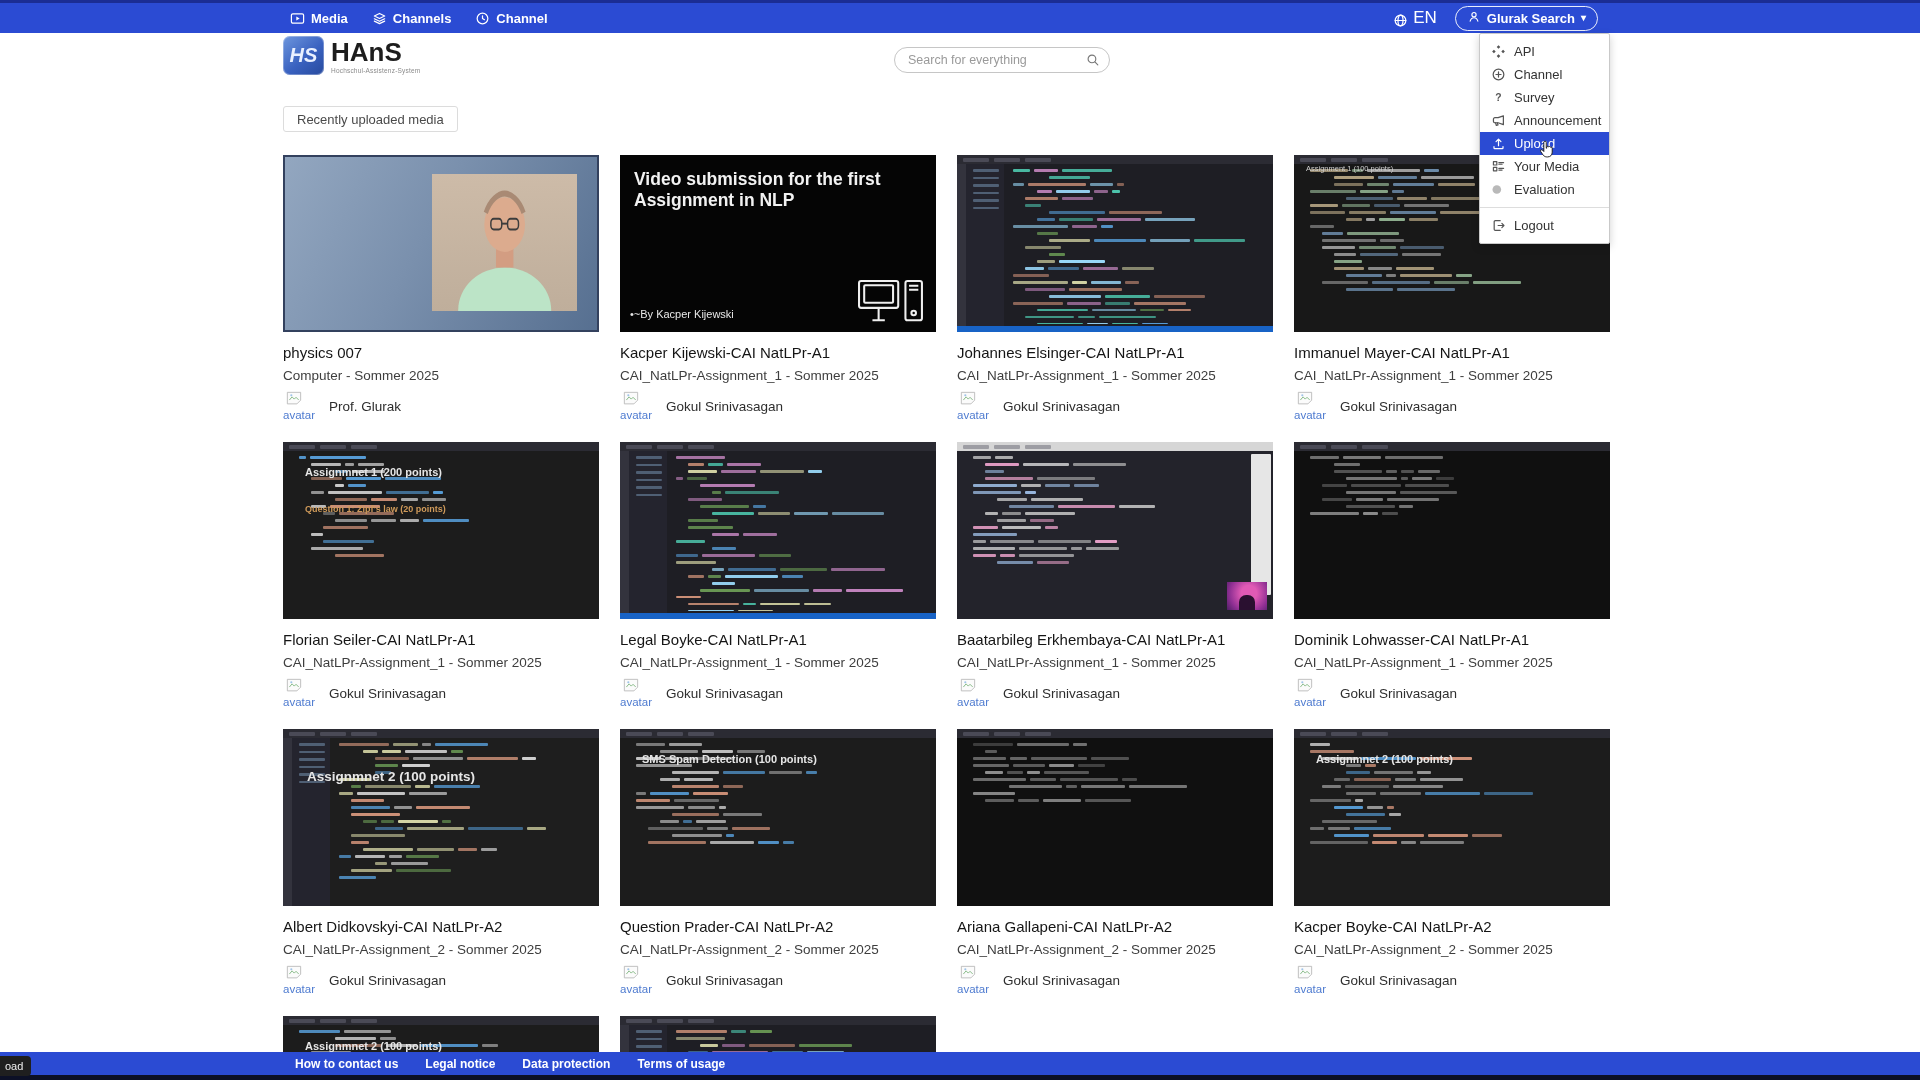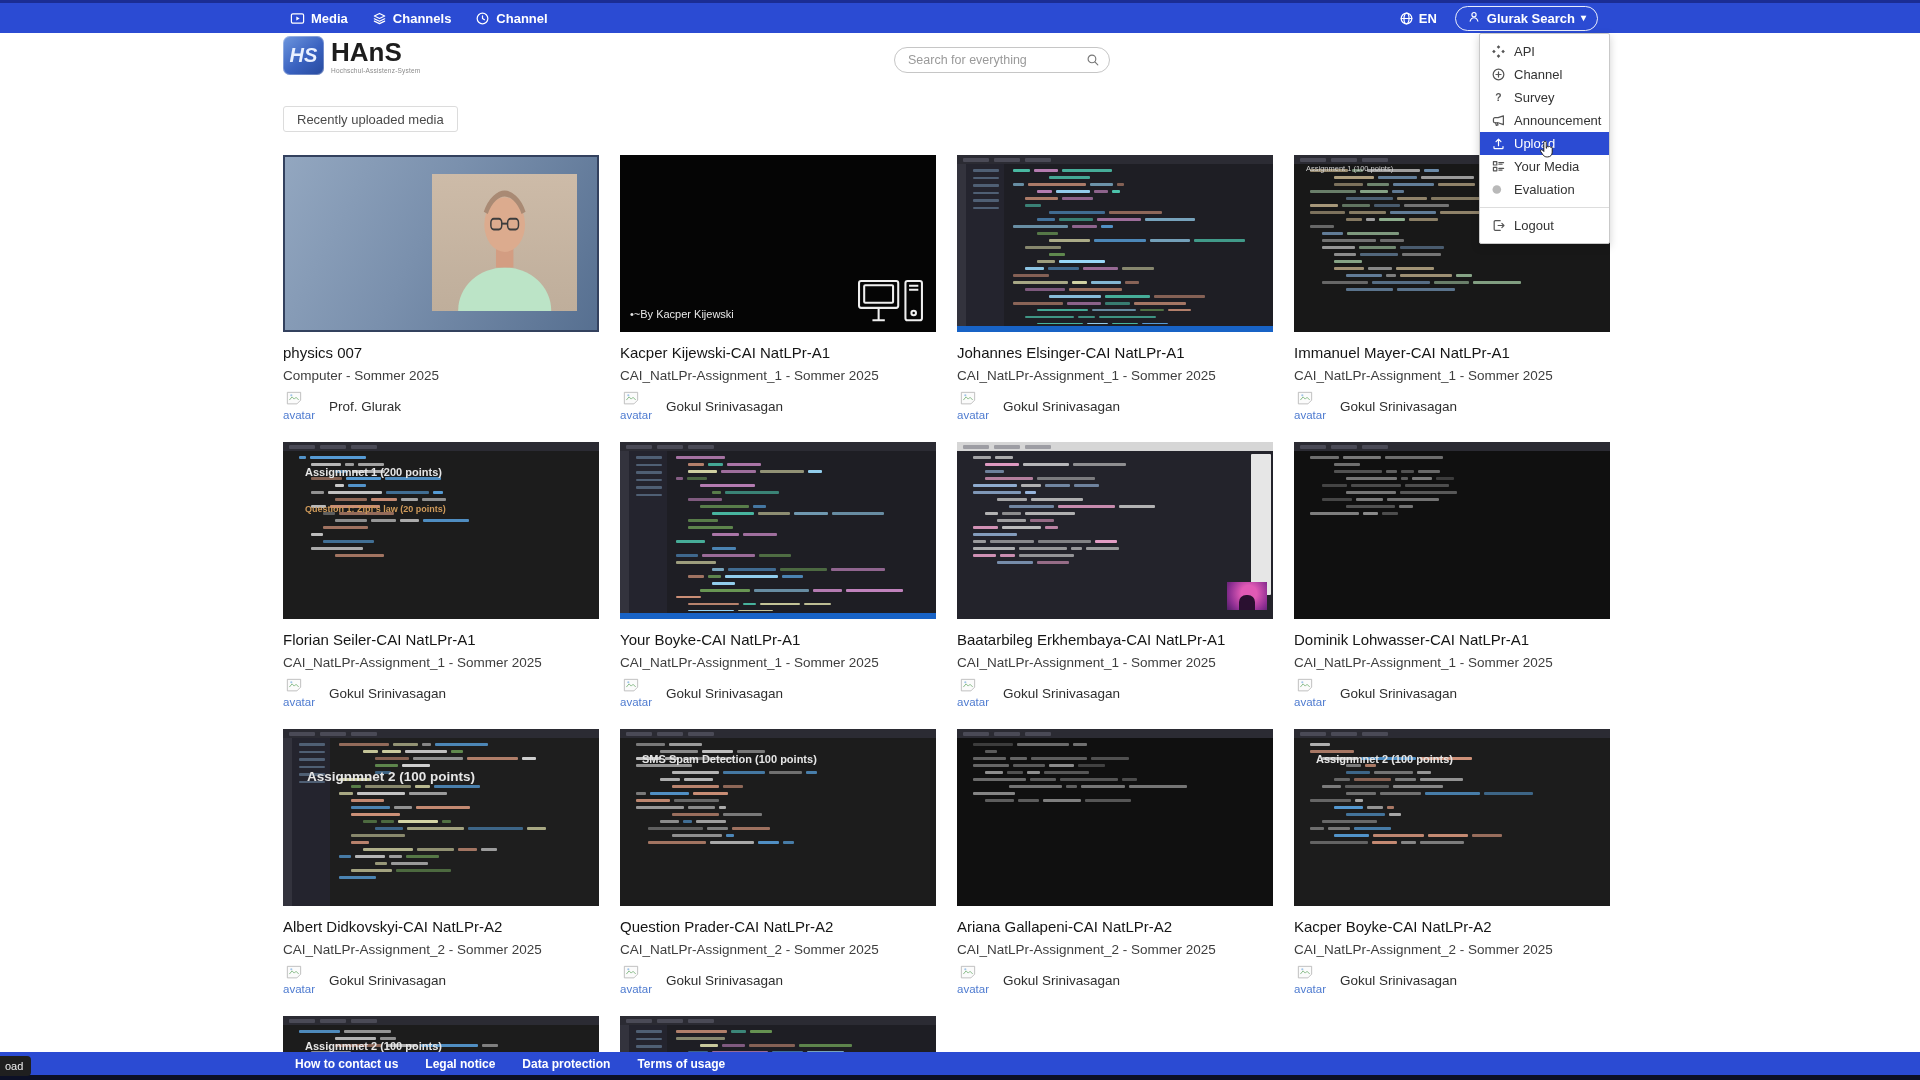--- a/index.html
+++ b/index.html
@@ -7,21 +7,21 @@
               font-family:"Liberation Sans", sans-serif; }
 
   
   .navbar { position:fixed; top:0; left:0; right:0; height:33px; background:#2b4bd3;
             border-top:3px solid #1b2d94; display:flex; align-items:center; color:#fff; z-index:40; }
   .nav-left { display:flex; gap:24px; margin-left:290px; }
   .nav-item { display:flex; align-items:center; gap:6px; font-size:13px; font-weight:600; cursor:pointer; }
   .nav-item .ic, .lang .ic { width:15px; height:15px; display:inline-flex; }
   .nav-item svg, .lang svg { width:15px; height:15px; }
   .nav-right { margin-left:auto; margin-right:322px; display:flex; align-items:center; gap:18px; }
-  .lang { display:flex; align-items:flex-end; gap:5px; font-size:13px; font-weight:700; cursor:pointer; }
+  .lang { display:flex; align-items:flex-end; gap:5px; font-size:17px; font-weight:400; cursor:pointer; }
   .user-btn { display:flex; align-items:center; gap:6px; border:1px solid rgba(255,255,255,.9);
               border-radius:14px; padding:3px 11px; font-size:13px; font-weight:600; color:#fff;
               background:transparent; cursor:pointer; font-family:inherit; }
   .user-btn svg { width:14px; height:14px; }
   .caret { font-size:10px; line-height:1; }
 
   
   .menu { position:fixed; top:33px; left:1479px; width:131px; background:#fff;
           border:1px solid #c9c9c9; border-radius:2px; box-shadow:0 3px 9px rgba(0,0,0,.18);
           padding:6px 0; z-index:60; font-size:13px; color:#333; }
@@ -297,20 +297,21 @@
                 <path d="M3.8 10.2l3-3.6 2.5 2.5 2-2 3 3" stroke="#7cb47c" fill="none"></path>
                 <circle cx="6" cy="4.8" r="1.2" fill="#9fc3e8"></circle>
               </svg></span>
         <span class="alt">avatar</span>
       </span>
       <span class="upl-name">Prof. Glurak</span>
     </div>
   </div>
       <div class="card">
     <div class="thumb thumb-title">
+          <div class="tc-heading">Video submission for the first Assignment in NLP</div>
           <div class="tc-byline">•~By Kacper Kijewski</div>
           <div class="tc-icons"><svg viewBox="0 0 64 42" fill="none" stroke="#efefef" stroke-width="2">
               <rect x="1" y="1" width="38" height="26" rx="2"></rect>
               <rect x="6" y="5" width="28" height="17" rx="1"></rect>
               <path d="M14 39h12M20 27.5V39"></path>
               <rect x="46" y="1" width="16" height="38" rx="2"></rect>
               <path d="M49.5 5.5h9M49.5 9.5h9"></path>
               <circle cx="54" cy="32" r="2.2"></circle>
             </svg></div>
         </div>
@@ -784,21 +785,21 @@
               <i style="width: 40px; background: rgb(220, 220, 170); opacity: 0.867803;"></i>
               <i style="width: 27px; background: rgb(220, 220, 170); opacity: 0.839389;"></i>
             </div>
             <div class="cl" style="padding-left: 12px;">
               <i style="width: 46px; background: rgb(156, 220, 254); opacity: 0.951482;"></i>
               <i style="width: 35px; background: rgb(220, 220, 170); opacity: 0.878241;"></i>
             </div>
           </div>
           <div class="code-status"></div>
         </div>
-    <div class="card-title">Your Boyke-CAI NatLPr-A1</div>
+    <div class="card-title">Legal Boyke-CAI NatLPr-A1</div>
     <div class="card-sub">CAI_NatLPr-Assignment_1 - Sommer 2025</div>
     <div class="card-upl">
       <span class="avatar">
         <span class="bimg"><svg viewBox="0 0 18 16">
                 <path d="M1.5 1.5h15v8.8l-4.2 4.2H1.5z" fill="#fbfbfb" stroke="#b9b9b9"></path>
                 <path d="M3.8 10.2l3-3.6 2.5 2.5 2-2 3 3" stroke="#7cb47c" fill="none"></path>
                 <circle cx="6" cy="4.8" r="1.2" fill="#9fc3e8"></circle>
               </svg></span>
         <span class="alt">avatar</span>
       </span>

